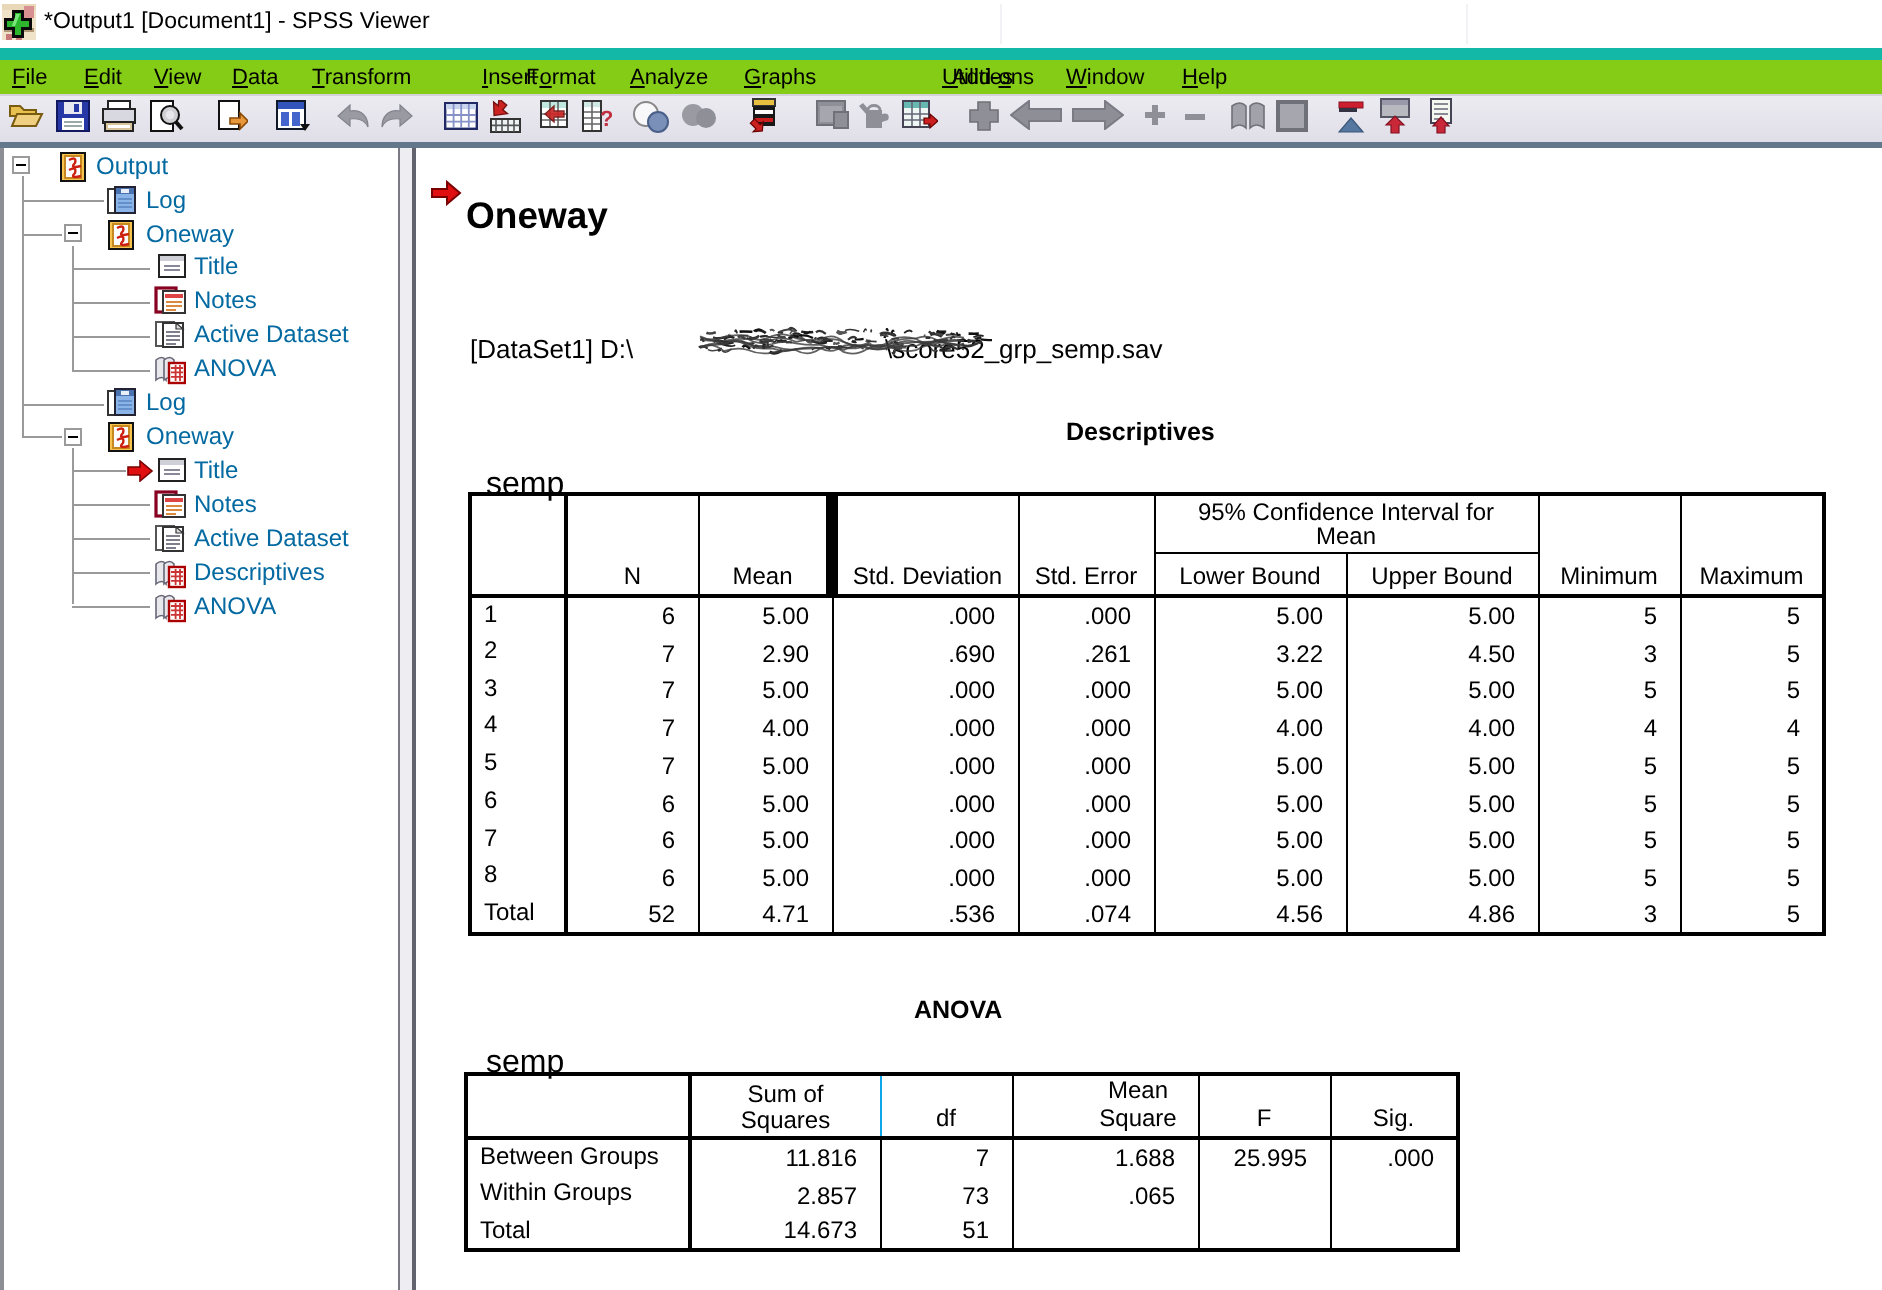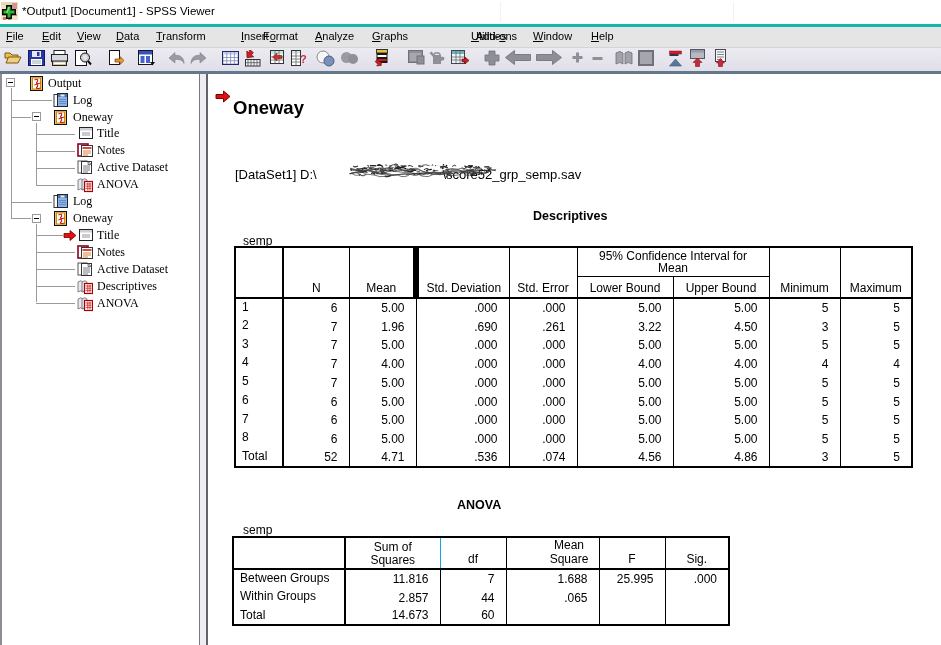--- a/index.html
+++ b/index.html
@@ -4,42 +4,42 @@
 <style>
 * { margin:0; padding:0; box-sizing:border-box; }
 html,body { width:941px; height:645px; overflow:hidden; background:#fff;
   font-family:"Liberation Sans", sans-serif; }
 #win { position:absolute; left:0; top:0; width:941px; height:469px; }
 .abs { position:absolute; }
 
 #titlebar { position:absolute; left:0; top:0; width:941px; height:24px; background:#ffffff; }
 #titletext { position:absolute; left:22px; top:5px; font-size:11.5px; color:#000; }
 
-#menubar { position:absolute; left:0; top:24px; width:941px; height:23px; background:#e5e5e5; border-top:3px solid #14b8a6; }
+#menubar { position:absolute; left:0; top:24px; width:941px; height:23px; background:#84cc16; border-top:6px solid #14b8a6; }
 .mi { position:absolute; top:3px; font-size:11px; color:#000; }
 .mi u { text-decoration:underline; }
 
 #toolbar { position:absolute; left:0; top:47px; width:941px; height:24px; background:linear-gradient(#ecebf1,#e0dfe9); border-top:1px solid #d4d3da; }
 #toolbar-underline { position:absolute; left:0; top:71px; width:941px; height:3px; background:#64788c; }
 .tsep { position:absolute; top:2px; width:1px; height:20px; background:#c0bfc8; border-right:1px solid #f2f1f6; }
 
 #treepane { position:absolute; left:0; top:74px; width:199px; height:571px; background:#fff; border-left:2px solid #8d8d96; }
 #splitter { position:absolute; left:199px; top:74px; width:9px; height:571px; background:#ededf2; border-left:1px solid #7a7a84; }
 #splitbar2 { position:absolute; left:206px; top:74px; width:2px; height:571px; background:#63636e; }
 #content { position:absolute; left:208px; top:74px; width:733px; height:571px; background:#fff; }
 
-.trow { position:absolute; font-size:12px; color:#000000; white-space:nowrap;font-family:Liberation Serif, serif; }
+.trow { position:absolute; font-size:12px; color:#0369a1; white-space:nowrap; }
 .tline { position:absolute; background:#9a9a9a; }
 .ebox { position:absolute; width:9px; height:9px; background:#fff; border:1px solid #9a9a9a; }
 .ebox::after { content:""; position:absolute; left:1px; top:3px; width:5px; height:1px; background:#000; }
 
 #oneway-h { position:absolute; left:233px; top:97px; font-size:18.5px; font-weight:bold; color:#000; }
 #dsline { position:absolute; left:235px; top:167px; font-family:Liberation Sans, sans-serif; font-size:13px; color:#000; white-space:pre; }
 .ttitle { position:absolute; font-size:12.5px; font-weight:bold; color:#000; }
-.layerlbl { position:absolute; font-size:12px; color:#000; }
+.layerlbl { position:absolute; font-size:16px; color:#000; }
 
 table.spss { position:absolute; border-collapse:collapse; table-layout:fixed; font-size:12px; color:#000; }
 table.spss td { padding:0; vertical-align:bottom; overflow:hidden; }
 table.spss td.num { text-align:right; padding-right:11px; }
 table.spss td.lab { text-align:left; padding-left:6px; vertical-align:top; }
 table.spss td.ch { text-align:center; vertical-align:bottom; padding-bottom:2px; }
 table.spss { border:2px solid #000; }
 #dtab tr:nth-child(1) td, #dtab tr:nth-child(2) td { border-bottom:2px solid #000; }
 #dtab tr:nth-child(1) td:nth-child(6) { border-bottom:1px solid #000; }
 #atab tr:first-child td { border-bottom:2px solid #000; }
@@ -524,21 +524,21 @@
           <td class="num">.000</td>
           <td class="num">.000</td>
           <td class="num">5.00</td>
           <td class="num">5.00</td>
           <td class="num">5</td>
           <td class="num">5</td>
         </tr>
     <tr class="dr">
           <td class="lab">2</td>
           <td class="num">7</td>
-          <td class="num">1.96</td>
+          <td class="num">2.90</td>
           <td class="num">.690</td>
           <td class="num">.261</td>
           <td class="num">3.22</td>
           <td class="num">4.50</td>
           <td class="num">3</td>
           <td class="num">5</td>
         </tr>
     <tr class="dr">
           <td class="lab">3</td>
           <td class="num">7</td>
@@ -643,28 +643,28 @@
           <td class="lab">Between Groups</td>
           <td class="num">11.816</td>
           <td class="num">7</td>
           <td class="num">1.688</td>
           <td class="num">25.995</td>
           <td class="num">.000</td>
         </tr>
     <tr class="dr">
           <td class="lab">Within Groups</td>
           <td class="num">2.857</td>
-          <td class="num">44</td>
+          <td class="num">73</td>
           <td class="num">.065</td>
           <td class="num"></td>
           <td class="num"></td>
         </tr>
     <tr class="dr">
           <td class="lab">Total</td>
           <td class="num">14.673</td>
-          <td class="num">60</td>
+          <td class="num">51</td>
           <td class="num"></td>
           <td class="num"></td>
           <td class="num"></td>
         </tr>
   </tbody>
     </table>
 </div>
 
 </body></html>

